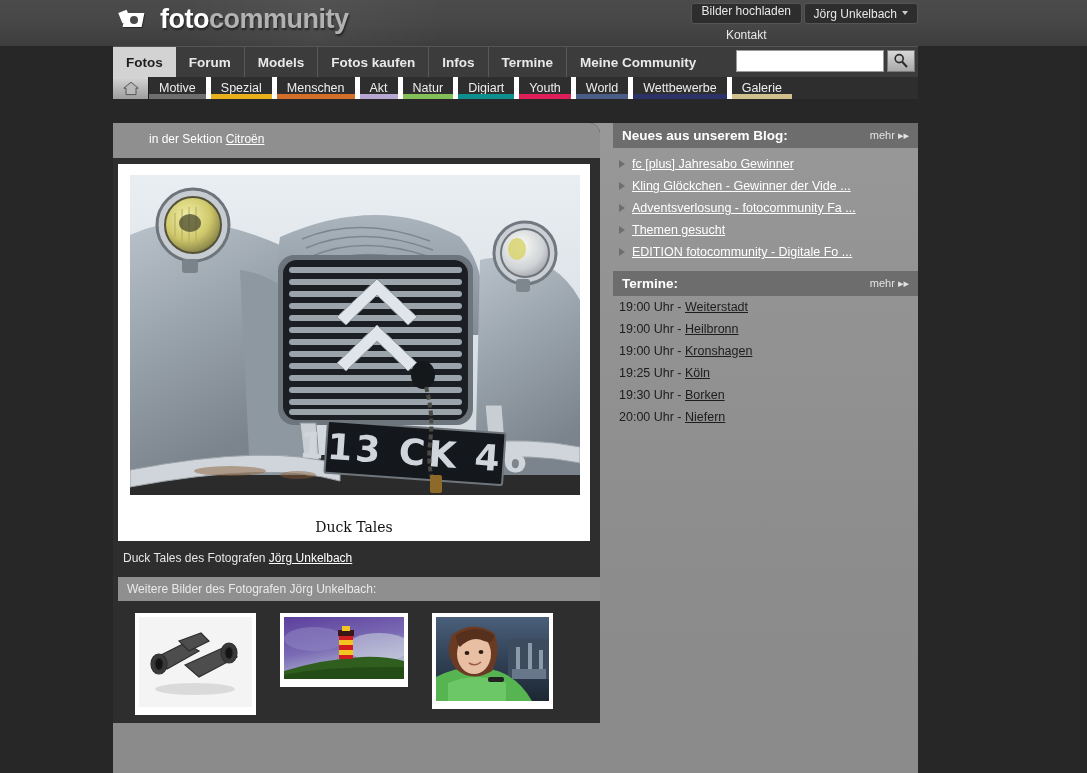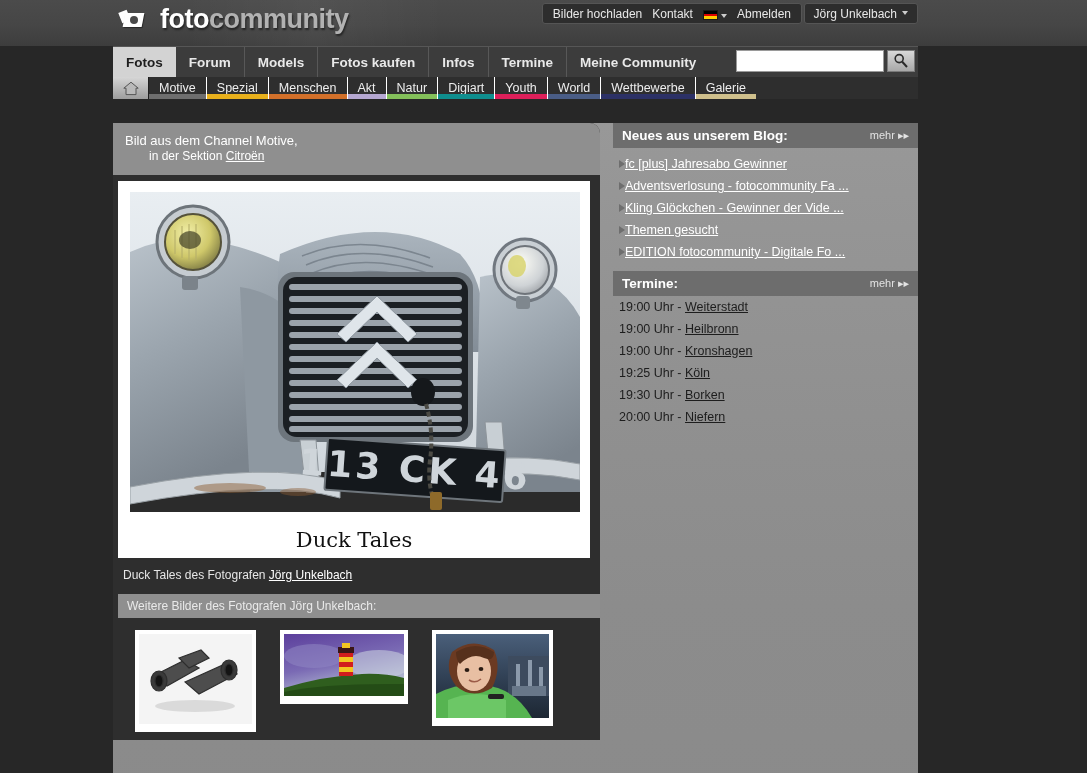--- a/index.html
+++ b/index.html
@@ -43,21 +43,21 @@
   }
   .logo-text { font-size: 27px; font-weight: bold; letter-spacing: -0.5px;
                text-shadow: 1px 2px 2px rgba(0,0,0,0.5); line-height: 1; }
   .logo-text .a { color: #ffffff; }
   .logo-text .b { color: #b2b2b2; }
 
   .topnav {
     position: absolute; right: 116px; top: 3px; height: 21px;
     display: flex; align-items: center;
     background: #2d2d2d; border-radius: 3px;
-    border: 1px solid #555; padding: 0 10px; gap: 10px;
+    border: 1px solid #555; padding: 0 10px; gap: 10px; flex-direction: column;
   }
   .topnav a, .useracct span.nm {
     color: #e8e8e8; font-size: 12px; text-decoration: none; white-space: nowrap;
   }
   .flag { width: 15px; height: 10px; display: inline-block; position: relative; top: 1px;
           background: linear-gradient(to bottom, #000 0 33.3%, #d00 33.3% 66.6%, #fc0 66.6% 100%);
           border: 1px solid #1a1a1a; }
   .caret { display:inline-block; width:0;height:0;border-left:3px solid transparent;
            border-right:3px solid transparent;border-top:4px solid #ccc; margin-left:3px;
            position: relative; top: -1px;}
@@ -98,21 +98,21 @@
   
   .subnav { position: relative; height: 22px; background: #2e2e2e; display: flex; align-items: stretch; }
   .homebtn {
     width: 36px; background: linear-gradient(to bottom,#d6d6d6,#9d9d9d);
     display:flex;align-items:center;justify-content:center; cursor:pointer;
     border-right: 1px solid #1f1f1f;
   }
   .subnav .si {
     position: relative; display: flex; align-items: center; justify-content: center;
     padding: 0 10px; color: #ededed; font-size: 12.5px; cursor: pointer;
-    border-right: 1px solid #ffffff; white-space: nowrap;
+    border-right: 5px solid #ffffff; white-space: nowrap;
   }
   .subnav .si .bar { position: absolute; left: 0; right: 0; bottom: 0; height: 5px; }
   .subnav .si:last-child { border-right: none; }
 
   
   .content { position: relative; padding-top: 24px; height: 100%; }
   .leftcol { position: absolute; left: 0px; top: 24px; width: 487px; }
   .rightcol { position: absolute; left: 500px; top: 24px; width: 305px; bottom: 0; }
 
   
@@ -137,40 +137,40 @@
   .chanhead a { color: #fff; text-decoration: underline; }
 
   .photo-frame {
     margin: 6px 0 0 5px; width: 472px; height: 377px;
     background: #fff; position: relative; overflow: hidden;
   }
   .photo-inner { position: absolute; left: 12px; top: 11px; width: 450px; height: 320px;
                  background: #20242a; overflow: hidden; }
   .photo-cap {
     position: absolute; left: 0; right: 0; bottom: 6px; text-align: center;
-    font-family: "DejaVu Serif", serif; font-size: 21px; color: #111;
+    font-family: "DejaVu Serif", serif; font-size: 14px; color: #111;
   }
   .credit { color: #e6e6e6; font-size: 12px; padding: 10px 0 12px 10px; }
   .credit a { color: #fff; text-decoration: underline; }
 
   .morehead {
     margin-left: 5px; width: 482px; background: #8f8f8f; color: #e9e9e9;
     font-size: 12px; padding: 5px 9px;
   }
   .thumbs { display: flex; align-items: flex-start; gap: 24px; padding: 12px 0 0 22px; }
   .thumb { background: #fff; padding: 4px; }
 
   
   .blockhead {
     background: #6d6d6d; color: #fff; font-size: 13.5px; font-weight: bold;
     padding: 5px 9px; display: flex; justify-content: space-between; align-items: center;
   }
   .mehr { font-size: 11px; font-weight: normal; color: #e3e3e3; cursor: pointer; }
   .bloglist { padding: 5px 0 0 0; }
-  .blogitem { display: flex; align-items: center; padding: 4px 0 4px 6px; }
+  .blogitem { display: flex; align-items: center; gap: 7px; padding: 4px 0 4px 6px; }
   .tri { width: 0;height: 0; border-top:4px solid transparent;border-bottom:4px solid transparent;
          border-left:6px solid #6e6e6e; }
   .blogitem a { color: #ffffff; font-size: 12.5px; text-decoration: underline; }
   .termine { padding-top: 8px; }
   .tlabel { color: #e2e2e2; font-size: 12.5px; padding: 2px 0 4px 6px; }
   .trow { color: #1d1d1d; font-size: 12.5px; padding: 4px 0 4px 6px; }
   .trow a { color: #1d1d1d; }
 
   
   .car-svg { display:block; }
@@ -275,21 +275,20 @@
       </div>
   </div>
 
   <div class="content">
     <div class="panelbg"></div>
 
     <div class="leftcol">
       <div class="lpanel">
 
         <div class="chanhead">
-          <div>Bild aus dem Channel Motive,</div>
           <div class="l2"><span>in der Sektion </span><a href="#">Citroën</a></div>
         </div>
 
         <div class="photo-frame">
           <div class="photo-inner">
             <svg class="car-svg" width="450" height="320" viewBox="0 0 450 320">
               <defs>
                 <linearGradient id="bodyG" x1="0" y1="0" x2="0.3" y2="1">
                   <stop offset="0%" stop-color="#b9c2ca"></stop>
                   <stop offset="45%" stop-color="#9ba5ae"></stop>
@@ -482,25 +481,25 @@
         <span>Neues aus unserem Blog:</span>
         <span class="mehr"><span>mehr</span> ▸▸</span>
       </div>
       <div class="bloglist">
         <div class="blogitem">
             <span class="tri"></span>
             <a href="#">fc [plus] Jahresabo Gewinner</a>
           </div>
         <div class="blogitem">
             <span class="tri"></span>
-            <a href="#">Adventsverlosung - fotocommunity Fa ...</a>
+            <a href="#">Kling Glöckchen - Gewinner der Vide ...</a>
           </div>
         <div class="blogitem">
             <span class="tri"></span>
-            <a href="#">Kling Glöckchen - Gewinner der Vide ...</a>
+            <a href="#">Adventsverlosung - fotocommunity Fa ...</a>
           </div>
         <div class="blogitem">
             <span class="tri"></span>
             <a href="#">Themen gesucht</a>
           </div>
         <div class="blogitem">
             <span class="tri"></span>
             <a href="#">EDITION fotocommunity - Digitale Fo ...</a>
           </div>
       </div>

